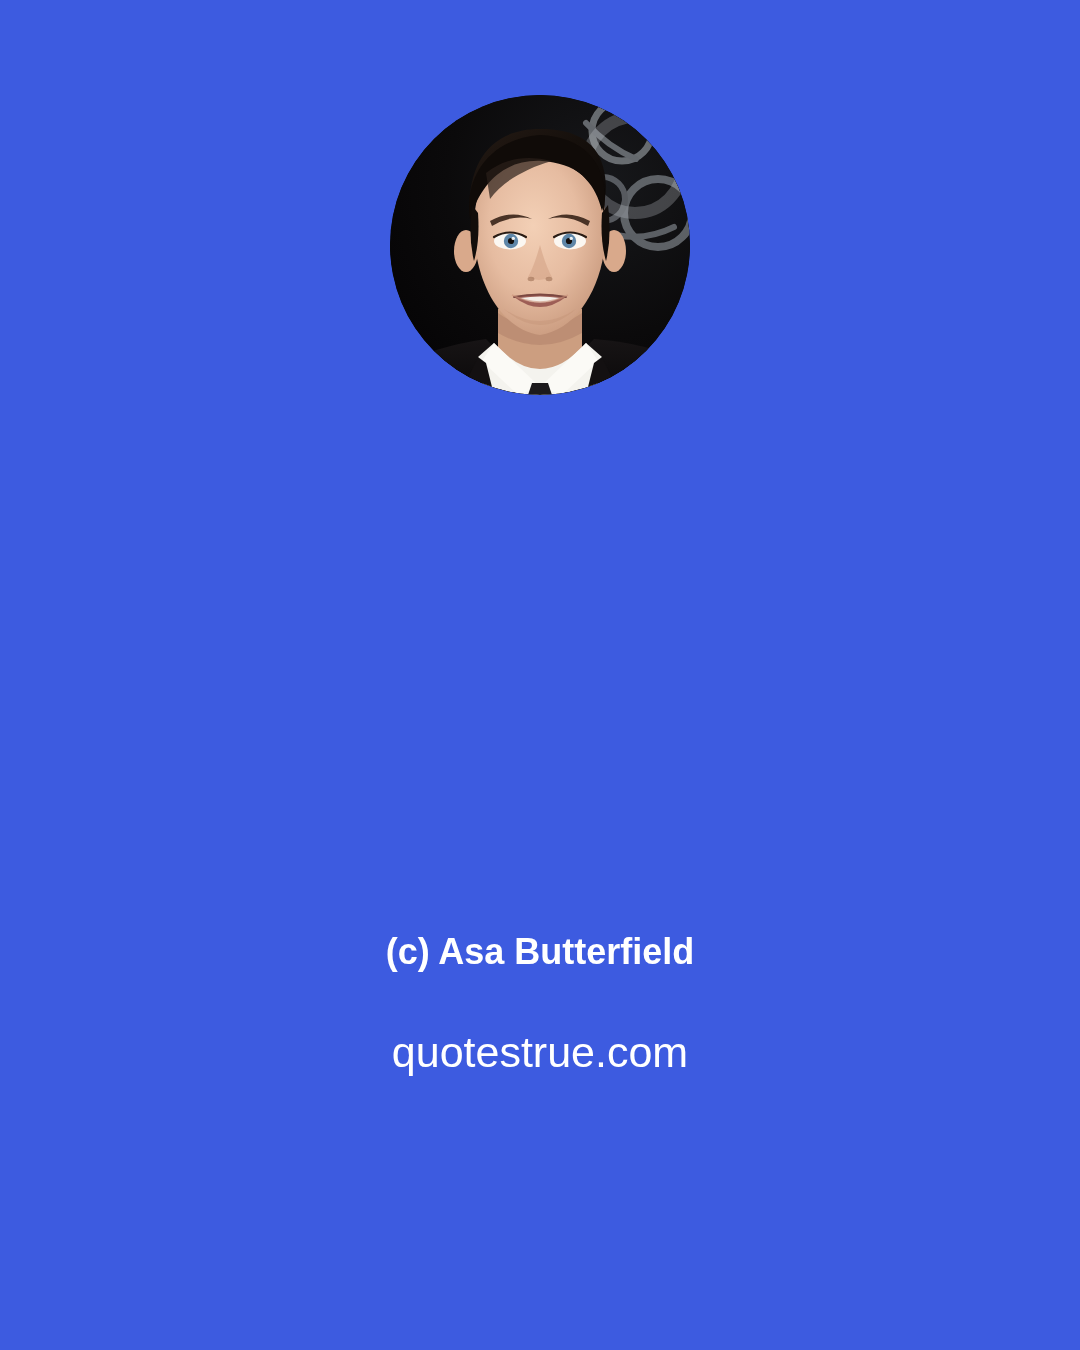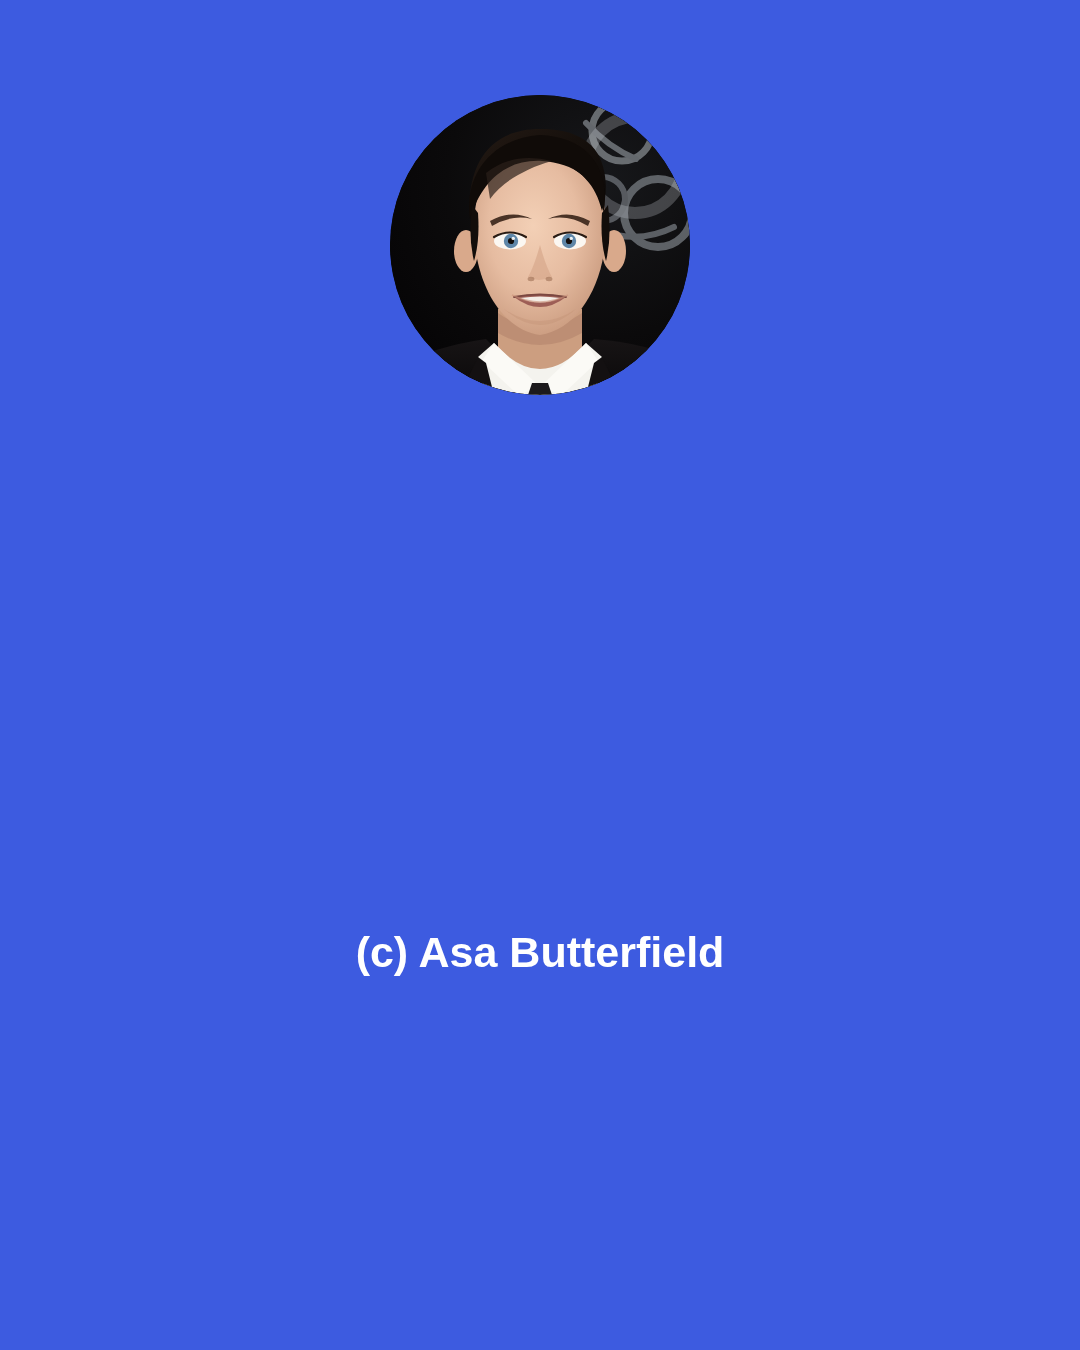--- a/index.html
+++ b/index.html
@@ -62,21 +62,21 @@
 
   
   .attribution {
     position: absolute;
     left: 50px;
     top: 922px;
     width: 980px;
     text-align: center;
     color: #FFFFFF;
     font-family: "Liberation Sans", sans-serif;
-    font-size: 43px;
+    font-size: 36px;
     font-weight: 700;
     line-height: 60px;
     white-space: nowrap;
   }
 
   
   .site {
     position: absolute;
     left: 50px;
     top: 1022px;
@@ -208,14 +208,15 @@
         <path d="M114 214 Q150 238 186 214 Q150 246 114 214 Z" fill="#C08F72" opacity="0.35"></path>
 
         <circle cx="150" cy="150" r="150" fill="none" stroke="#000000" stroke-width="0"></circle>
       </g>
     </svg>
   </div>
 
 
   <div class="attribution">(c) Asa Butterfield</div>
 
+  <div class="site">quotestrue.com</div>
 
 </div>
 
 </body></html>

